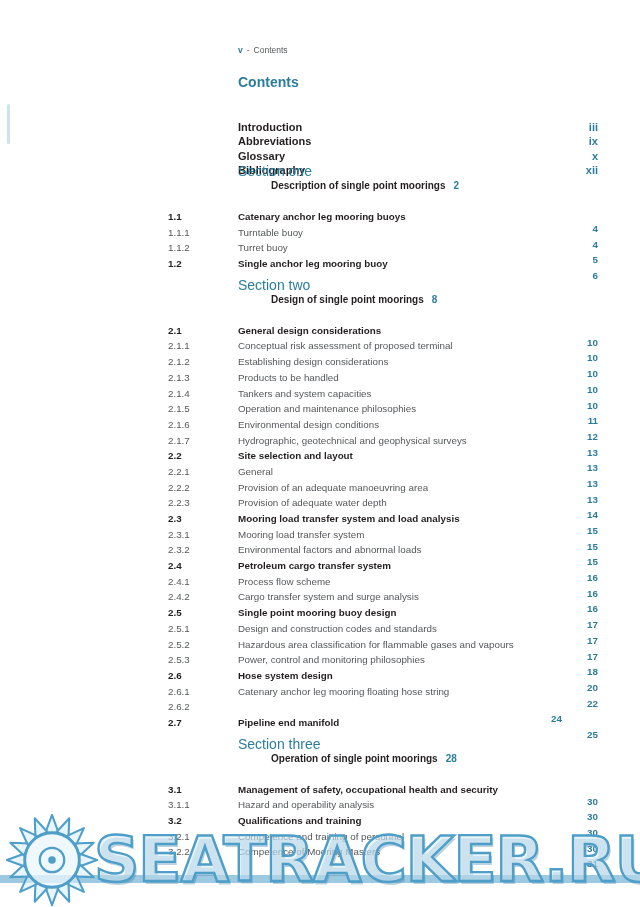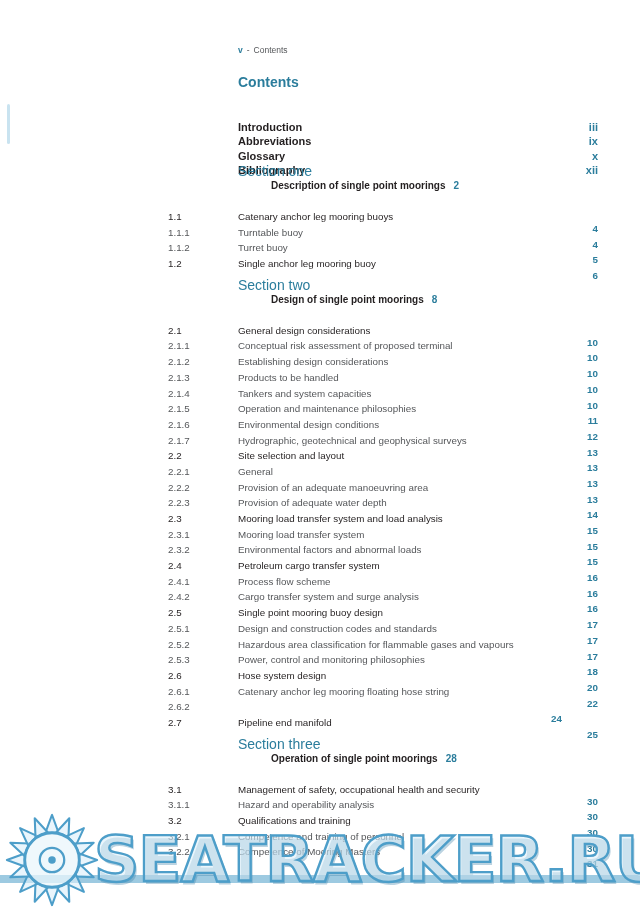--- a/index.html
+++ b/index.html
@@ -25,21 +25,21 @@
   
   #sections{position:absolute;top:164px;left:168px;right:42px;}
   .toc-section{margin:0 0 16px 0;}
   .sec-heading{margin:0 0 0 70px;font-size:14px;line-height:14px;font-weight:normal;color:var(--accent,#2b7d9c);}
   .sec-subtitle{margin:1px 0 0 70px;font-size:10px;line-height:14px;font-weight:bold;color:var(--text_bold,#231f20);padding-left:33px;}
   .sub-pg{color:var(--accent,#2b7d9c);margin-left:8px;}
   .entries{margin-top:6px;}
   .entry-row{display:grid;grid-template-columns:70px 1fr 36px;align-items:center;height:15.7px;font-size:9.8px;color:var(--text_regular,#55575a);}
   .entry-row .num{color:var(--text_regular,#55575a);}
   .entry-row .etitle{white-space:nowrap;overflow:hidden;}
-  .entry-row.bold .num,.entry-row.bold .etitle{font-weight:normal;color:var(--text_bold,#231f20);}
+  .entry-row.bold .num,.entry-row.bold .etitle{font-weight:bold;color:var(--text_bold,#231f20);}
   .pg{text-align:right;font-weight:bold;color:var(--accent,#2b7d9c);margin-top:24px;}
 
   
   .scan-artifact{position:absolute;left:7px;top:104px;width:3px;height:40px;background:#bcdcec;opacity:.8;border-radius:2px;}
 
   
   .watermark{position:absolute;left:0;top:815px;width:640px;height:92px;pointer-events:none;z-index:5;}
   .wm-bar{position:absolute;left:0;top:60px;width:640px;height:8px;background:var(--watermark_blue,#4d9ec9);opacity:.55;}
   .wm-logo{position:absolute;left:5px;top:-2px;width:94px;height:94px;}
   .wm-text{

